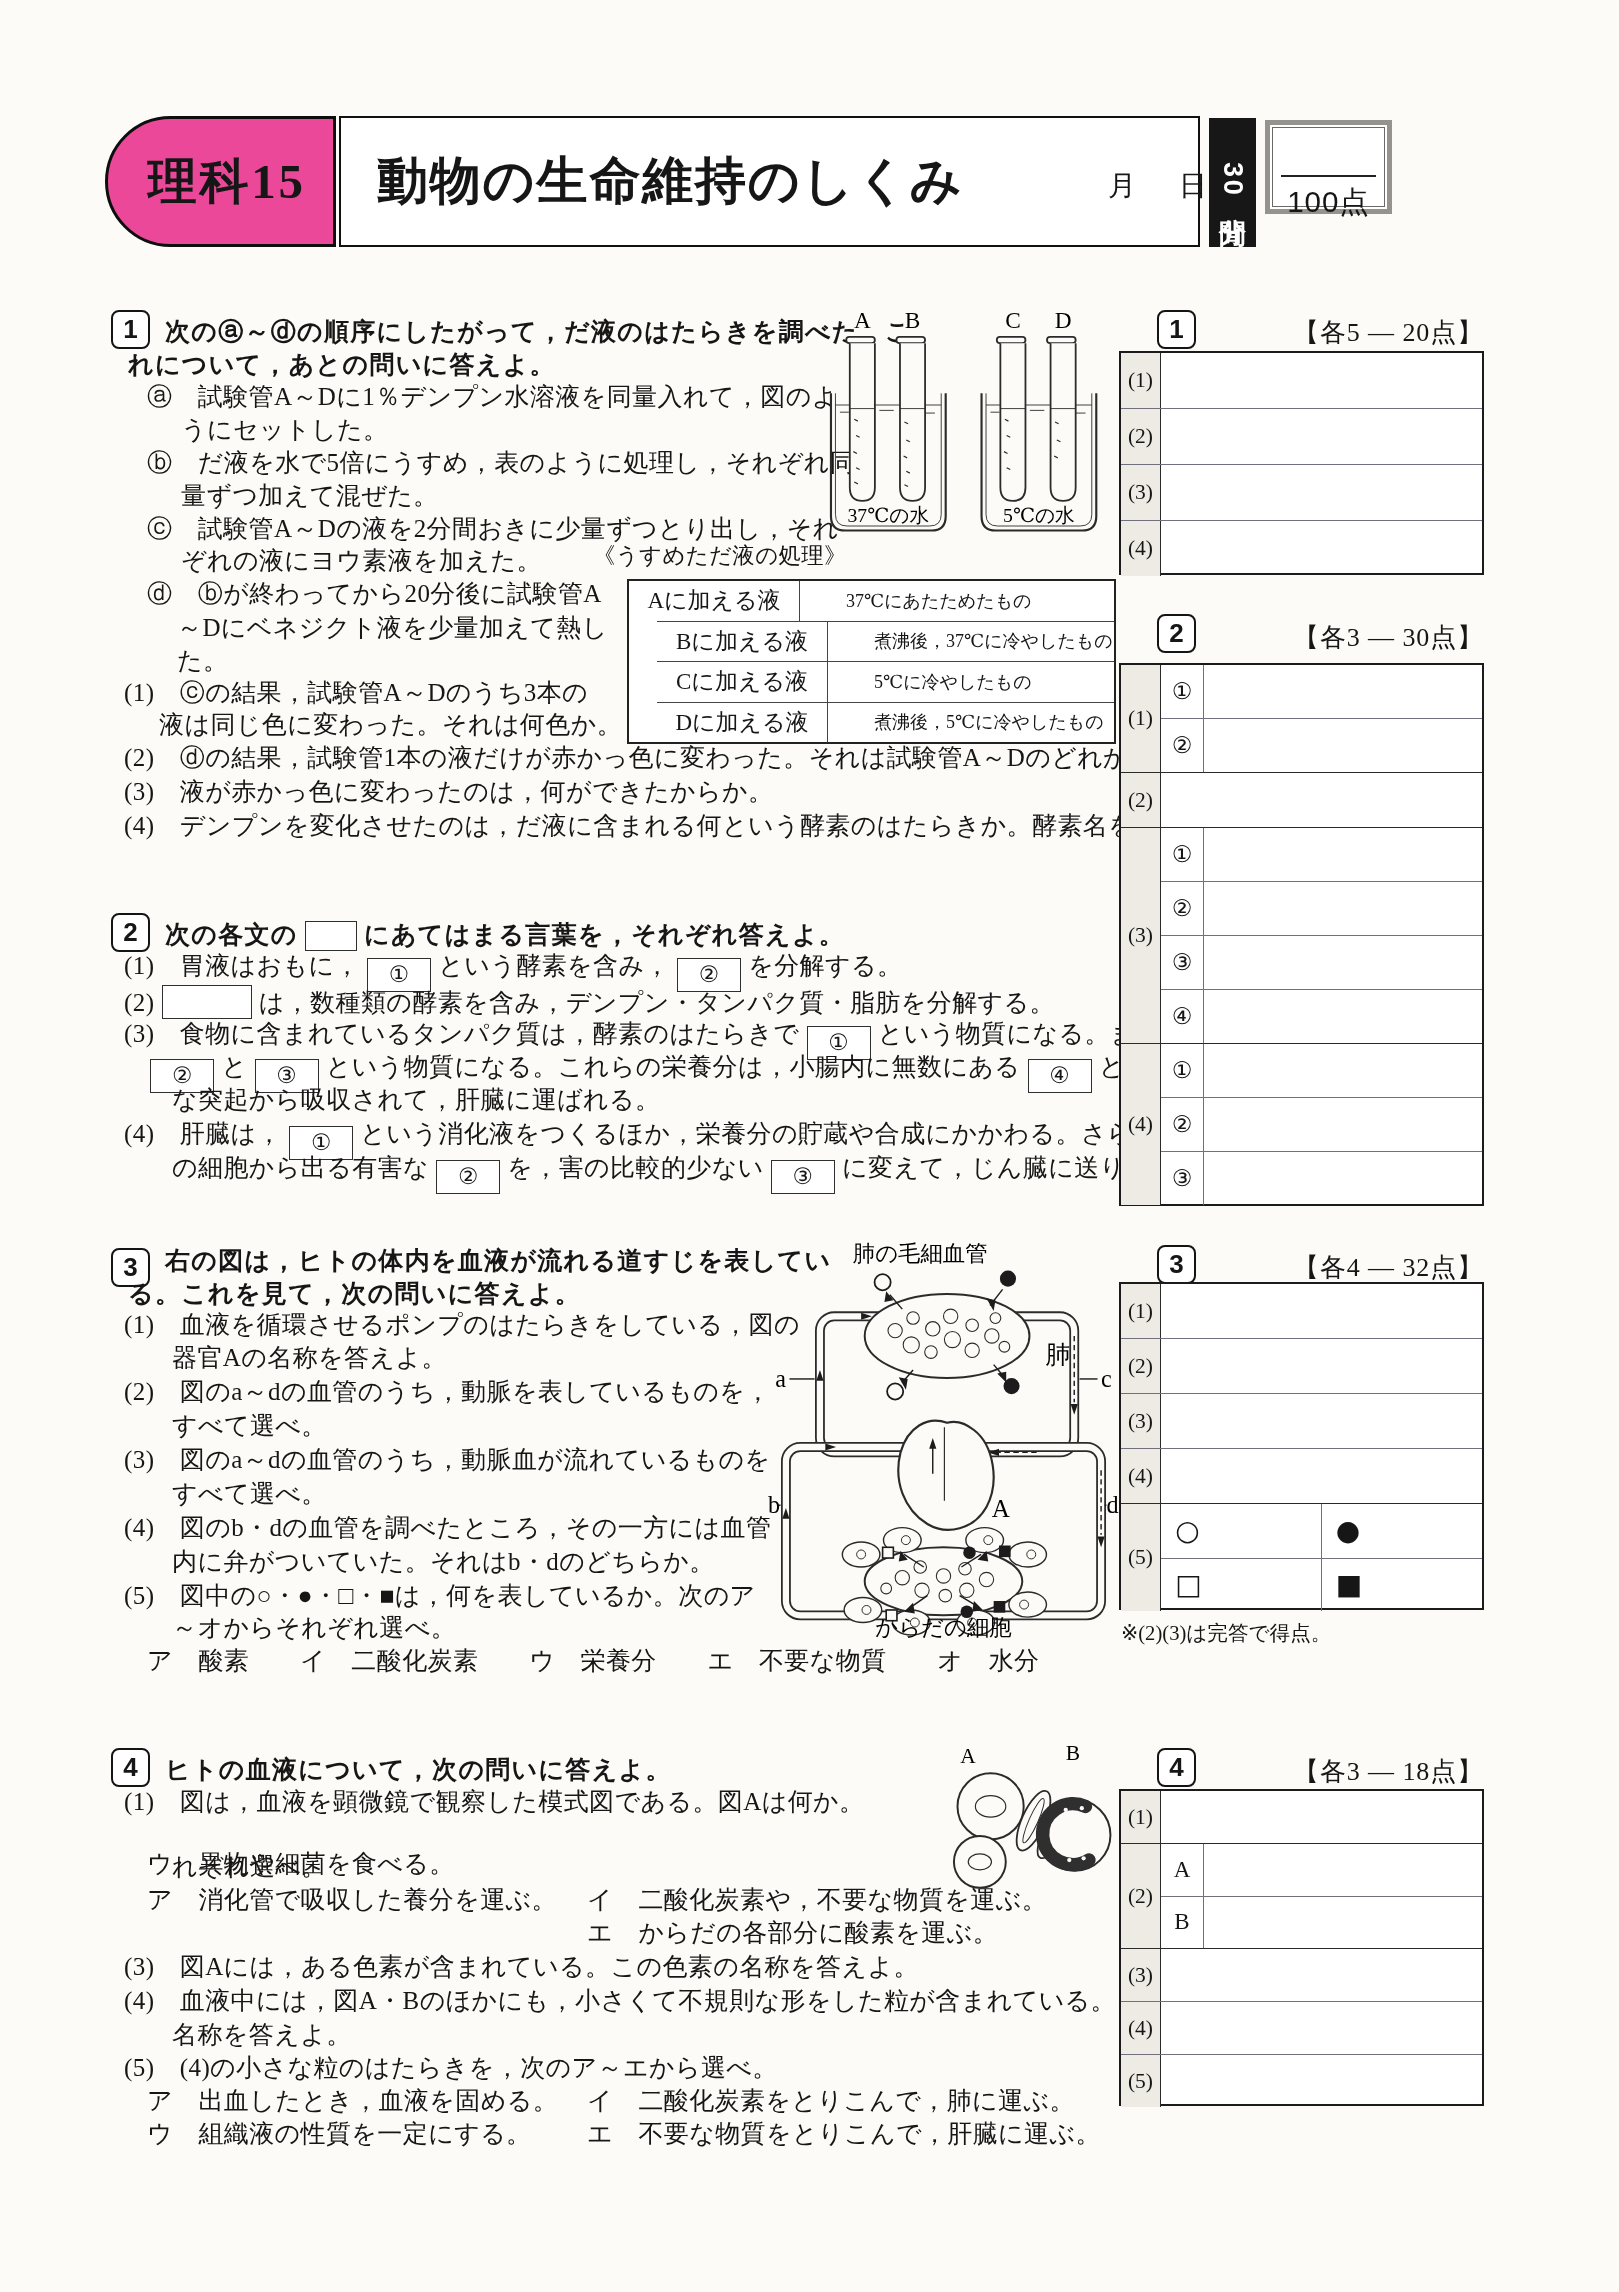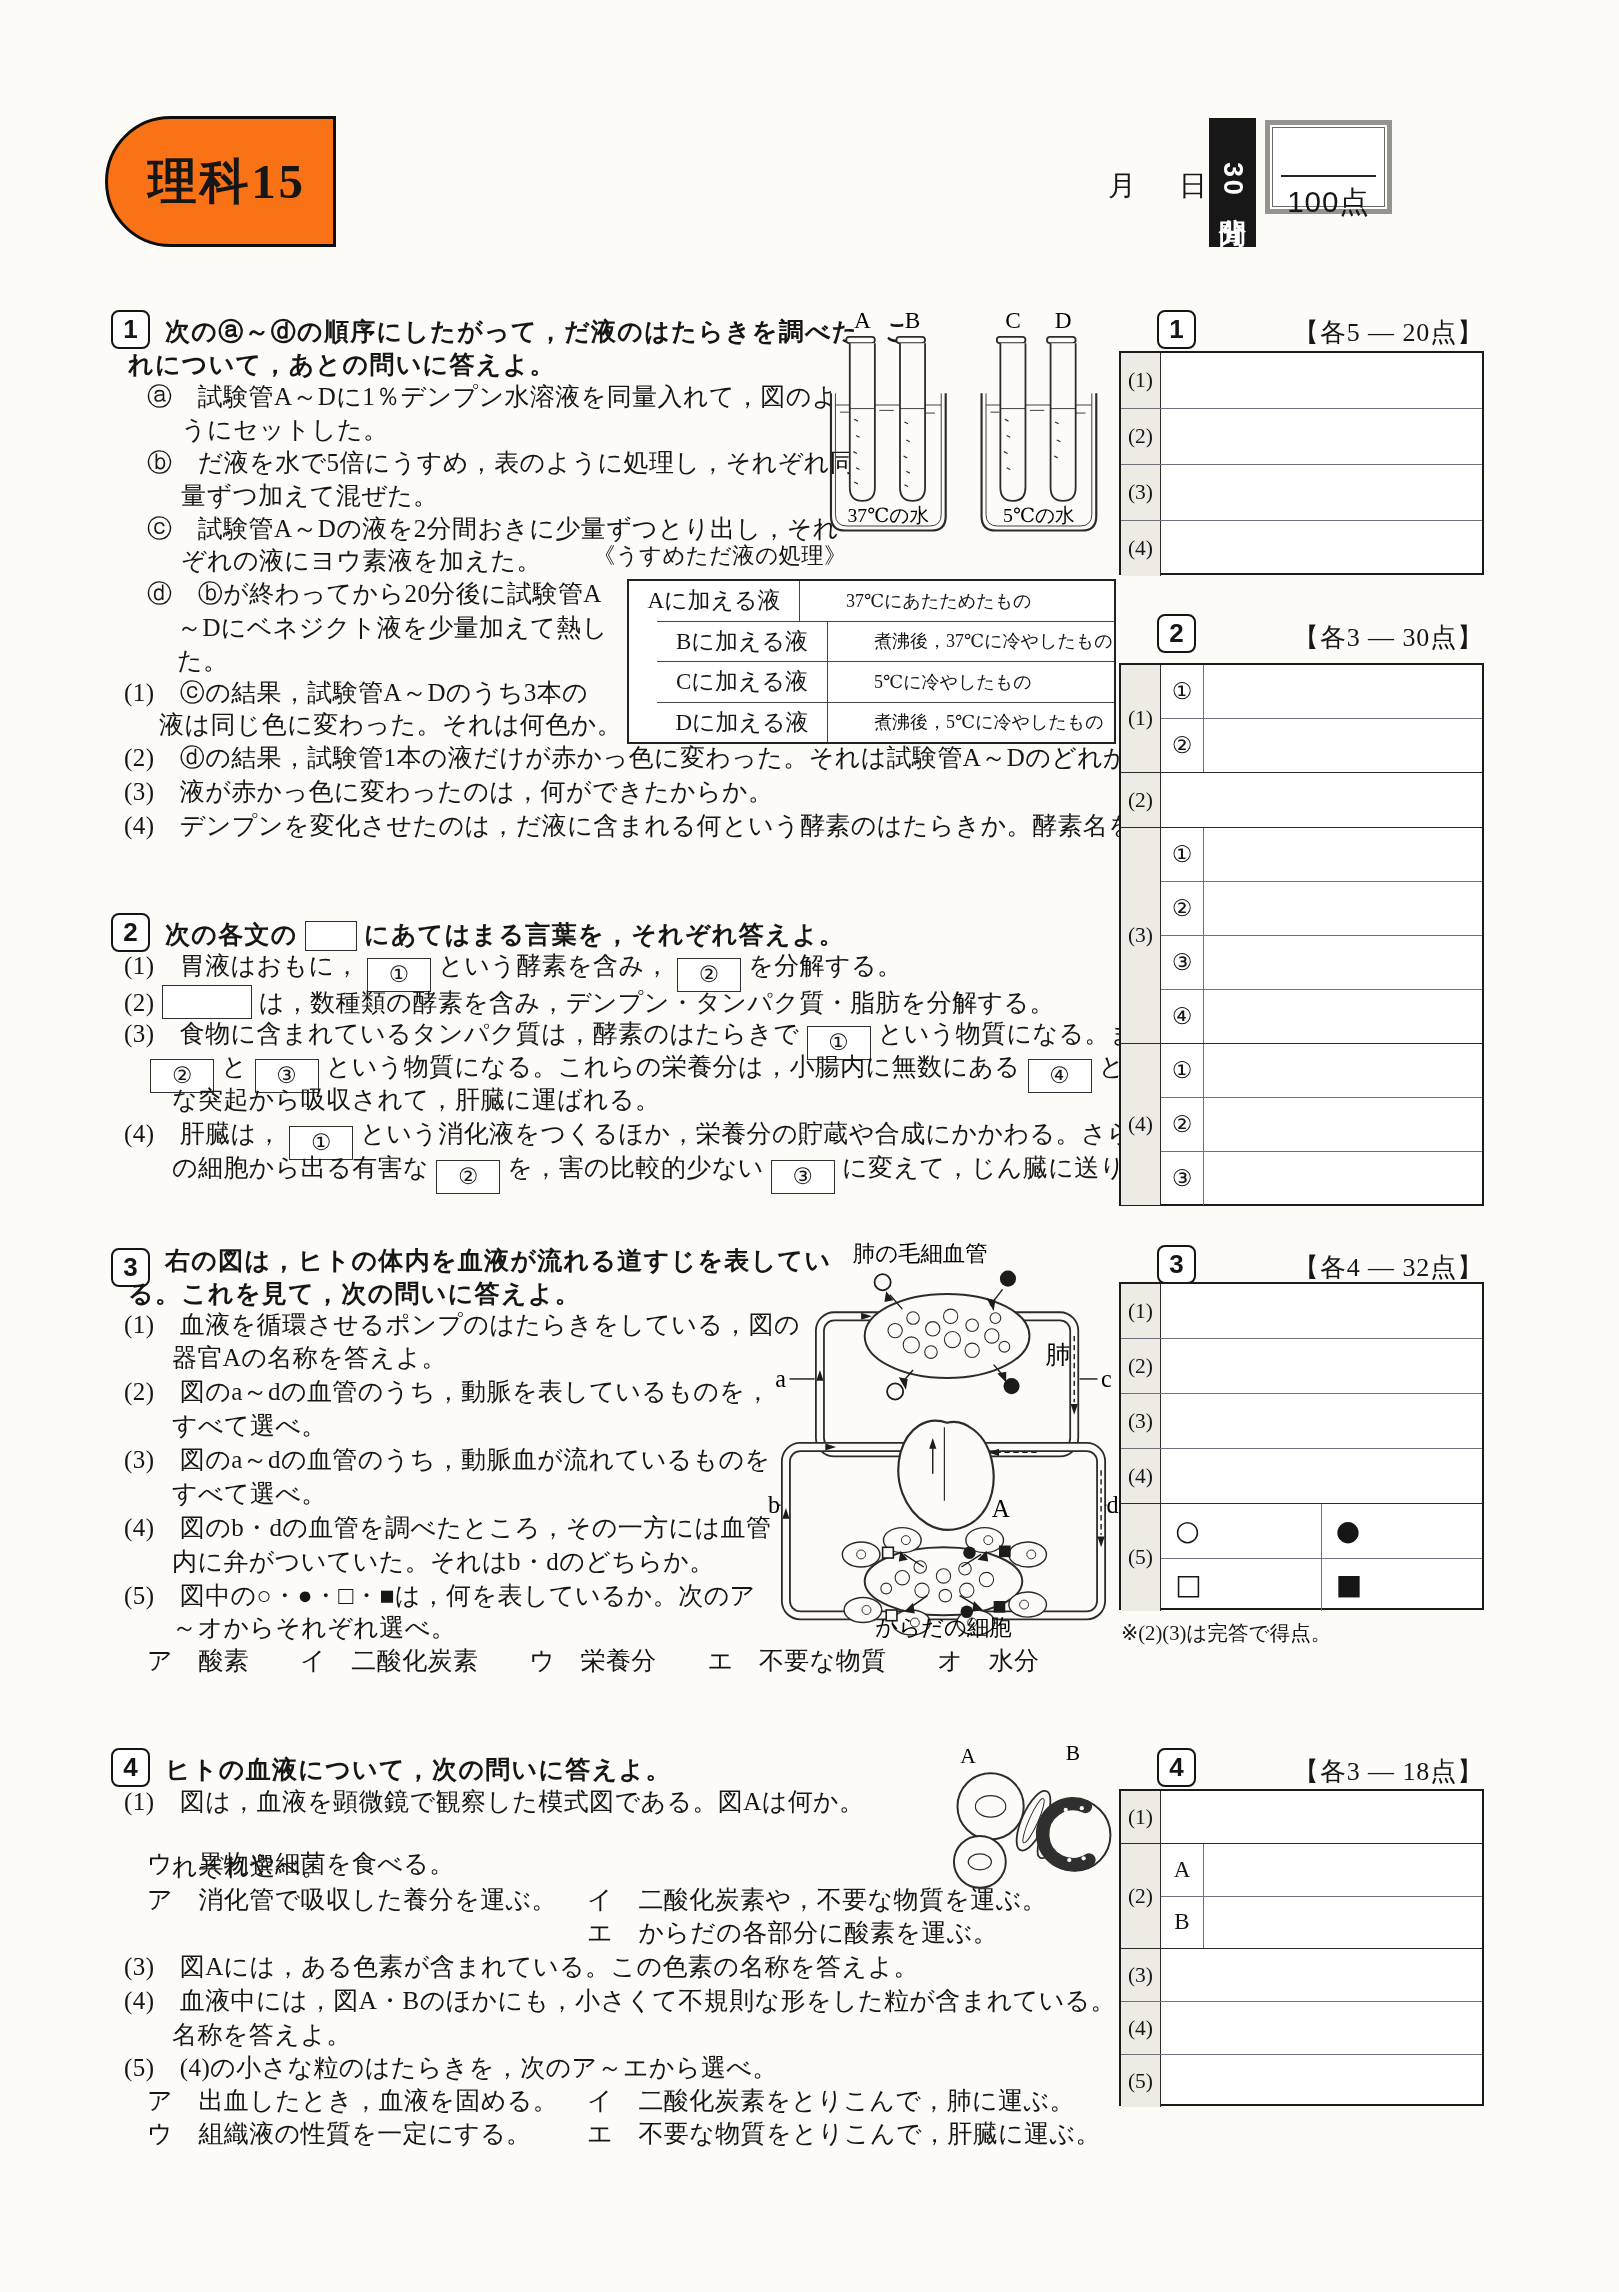--- a/index.html
+++ b/index.html
@@ -8,21 +8,21 @@
   .ln{position:absolute;white-space:nowrap;font-size:25px;line-height:30px;letter-spacing:0.4px;}
   .sans{font-family:"Liberation Sans","DejaVu Sans",sans-serif;font-weight:700;letter-spacing:1.3px;}
   .qbox{position:absolute;width:39px;height:39px;border:2.7px solid #141414;border-radius:8px;background:#fff;
         display:flex;align-items:center;justify-content:center;box-sizing:border-box;
         font-family:"Liberation Sans","DejaVu Sans",sans-serif;font-weight:700;font-size:26px;}
   .bx{display:inline-flex;align-items:center;justify-content:center;min-width:64px;height:34px;
       border:1.8px solid #2f2f2f;margin:0 7.2px;vertical-align:-8px;font-size:22.4px;box-sizing:border-box;background:#fff;}
   .bx.w{min-width:90px;}
   .bx.s{min-width:52px;height:30px;}
   
-  .tab{position:absolute;left:105px;top:116px;width:231px;height:131px;background:#f97316;
+  .tab{position:absolute;left:105px;top:116px;width:231px;height:131px;background:#ec4899;
        border:3.6px solid #0e0e0e;border-radius:70px 0 0 70px;display:flex;align-items:center;justify-content:center;
        padding-left:12.5px;box-sizing:border-box;font-weight:700;font-size:49px;letter-spacing:2.7px;}
   .titlebox{position:absolute;left:339px;top:116px;width:861px;height:131px;background:#fff;
             border:2.7px solid #111;box-sizing:border-box;display:flex;align-items:center;}
   .title{font-weight:700;font-size:51px;margin-left:36px;letter-spacing:1.8px;}
   .datelab{position:absolute;top:167px;font-size:28px;}
   .timebox{position:absolute;left:1209px;top:118px;width:47px;height:129px;background:#171717;color:#fff;
            display:flex;align-items:center;justify-content:center;writing-mode:vertical-rl;
            font-family:"Liberation Sans","DejaVu Sans",sans-serif;font-weight:700;font-size:27px;letter-spacing:2.7px;}
   .scorebox{position:absolute;left:1265px;top:120px;width:127px;height:94px;border:5.4px solid #96938e;
@@ -60,20 +60,23 @@
   .ptslabel{position:absolute;left:1119px;width:365px;text-align:right;font-size:26px;letter-spacing:0.9px;}
   .notetext{position:absolute;font-size:20.6px;}
   svg text{font-family:"Liberation Serif","DejaVu Serif","DejaVu Sans",serif;}
 </style>
 </head>
 <body>
 
 <div class="page">
 
   <div class="tab">理科15</div>
+  <div class="titlebox">
+    <div class="title">動物の生命維持のしくみ</div>
+  </div>
   <span class="datelab" style="left:1108px;">月</span>
   <span class="datelab" style="left:1179px;">日</span>
   <div class="timebox">30分間</div>
   <div class="scorebox">
     <div class="inner"></div>
     <div class="scoreline"></div>
     <div class="scoretext">100点</div>
   </div>
 
   <div class="qbox" style="left:111px;top:310px;">1</div>

